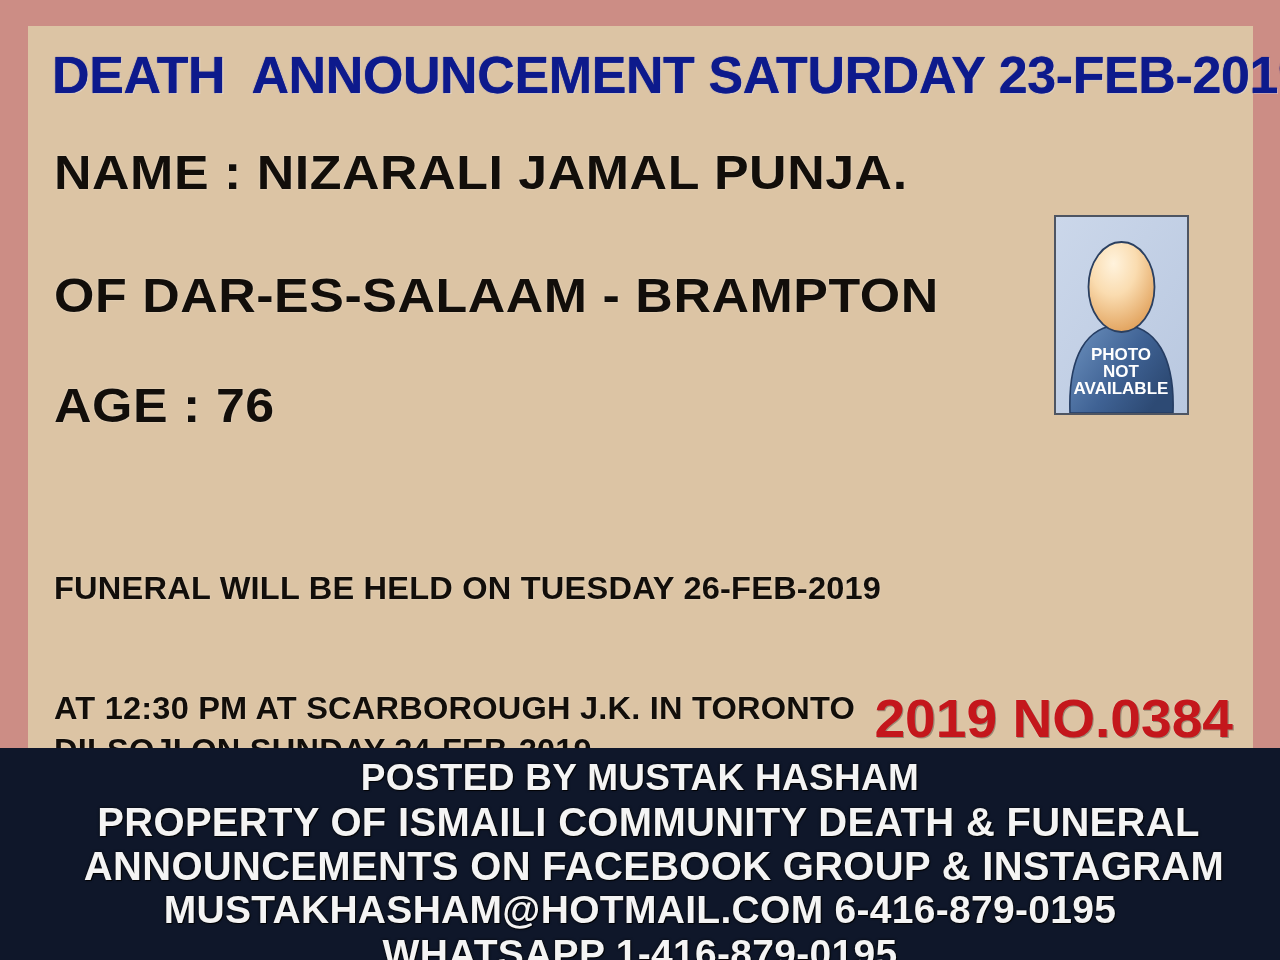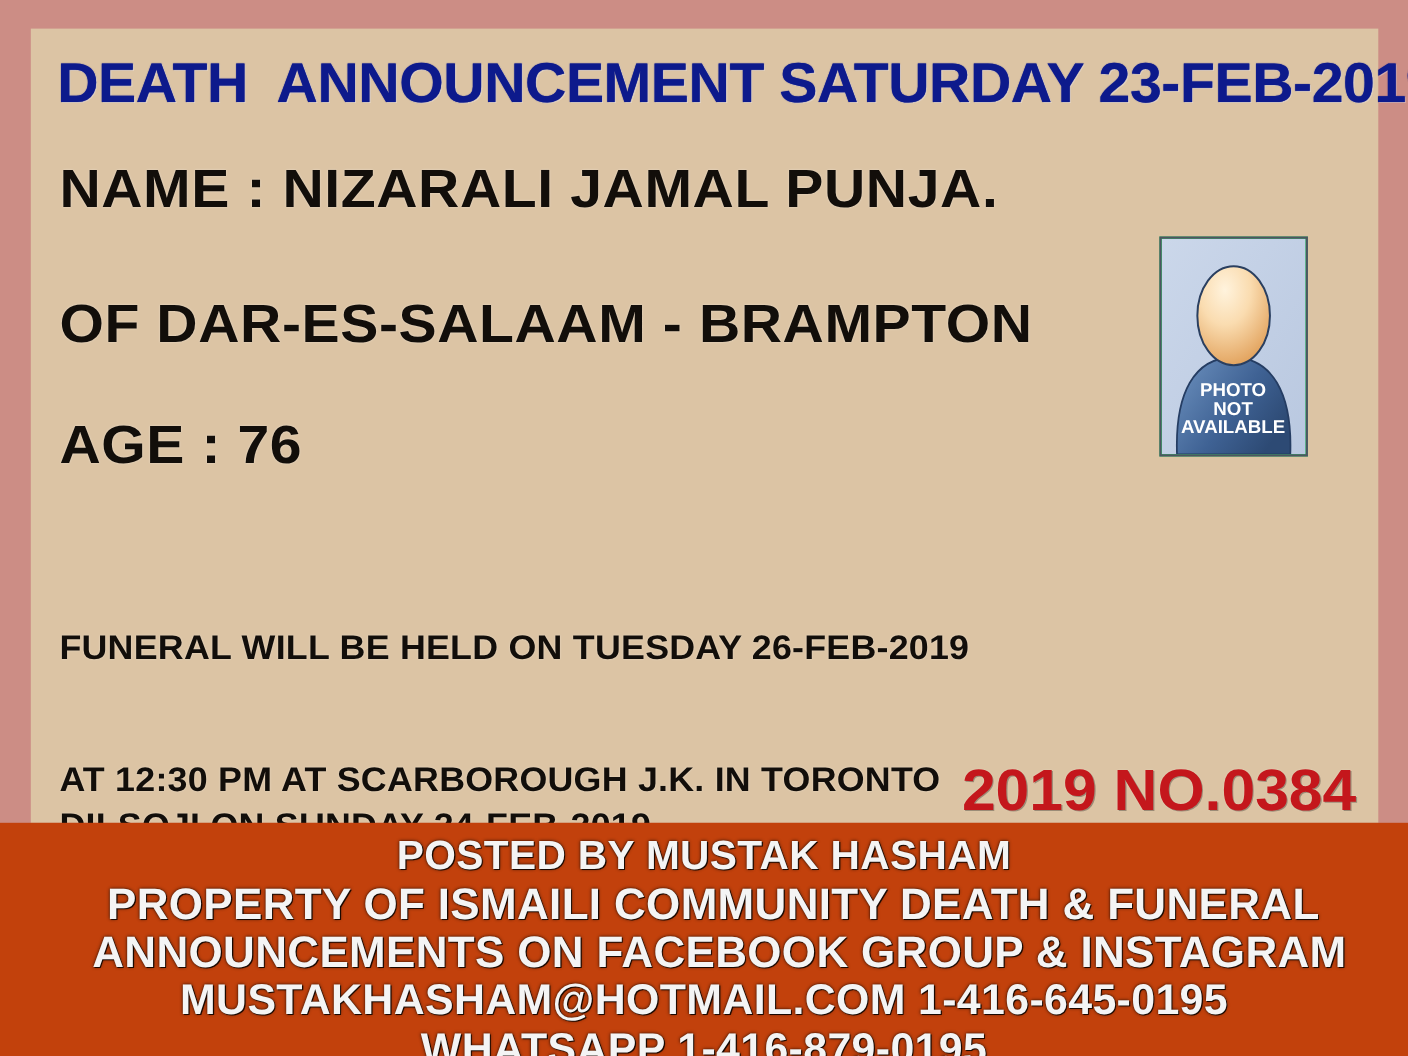--- a/index.html
+++ b/index.html
@@ -108,21 +108,21 @@
     text-shadow:1px 1px 0 rgba(0,0,0,.30), 0 0 2px rgba(255,255,255,.25);
   }
 
   
   #photo-placeholder {
     position:absolute;
     left:1026px;
     top:189px;
     width:135px;
     height:200px;
-    background:#22c55e;
+    background:#737373;
     border:2px solid #4e5562;
     overflow:hidden;
   }
   #photo-svg { display:block; width:100%; height:100%; }
 
   
   #footer {
     position:absolute;
     left:0;
     top:748px;
@@ -207,21 +207,21 @@
         <g font-family="Liberation Sans, sans-serif" font-weight="bold" fill="#ffffff" text-anchor="middle">
           <text id="ph0" x="65" y="143" font-size="17">PHOTO</text>
           <text id="ph1" x="65" y="160" font-size="17">NOT</text>
           <text id="ph2" x="65" y="177" font-size="17">AVAILABLE</text>
         </g>
       </svg>
     </div>
 
   </div>
 
-  <div id="footer" style="background: #c2410c;">
+  <div id="footer" style="background: #0f172a;">
     <span class="footer-line" id="f0" style="color: rgb(244, 244, 244);">POSTED BY MUSTAK HASHAM</span>
     <span class="footer-line" id="f1" style="color: rgb(244, 244, 244);">PROPERTY OF ISMAILI COMMUNITY DEATH &amp; FUNERAL</span>
     <span class="footer-line" id="f2" style="color: rgb(244, 244, 244);">ANNOUNCEMENTS ON FACEBOOK GROUP &amp; INSTAGRAM</span>
-    <span class="footer-line" id="f3" style="color: rgb(244, 244, 244);">MUSTAKHASHAM@HOTMAIL.COM 1-416-645-0195</span>
+    <span class="footer-line" id="f3" style="color: rgb(244, 244, 244);">MUSTAKHASHAM@HOTMAIL.COM 6-416-879-0195</span>
     <span class="footer-line" id="f4" style="color: rgb(244, 244, 244);">WHATSAPP 1-416-879-0195</span>
   </div>
 
 </div>
 
 </body></html>

